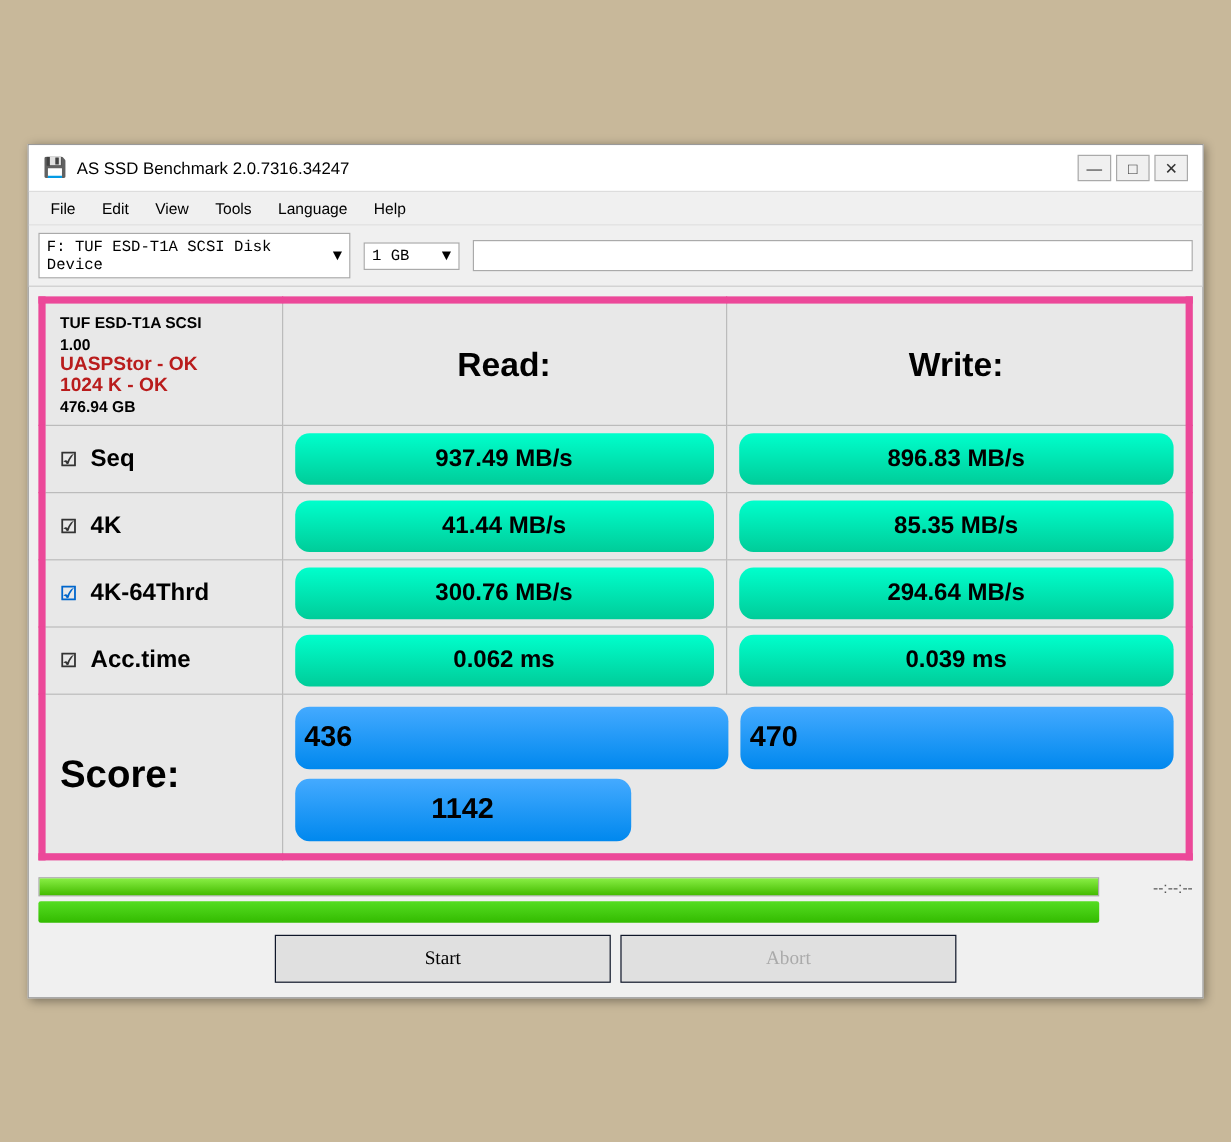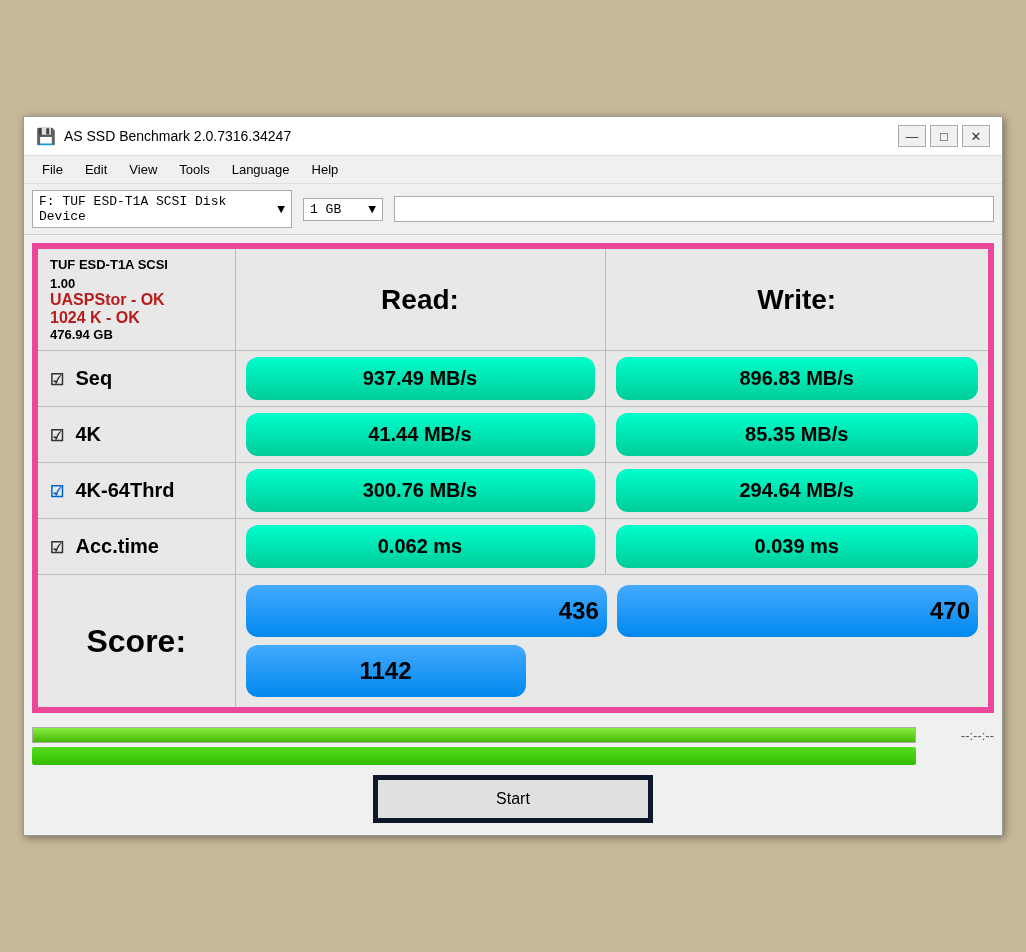--- a/index.html
+++ b/index.html
@@ -180,35 +180,34 @@
     }
     .result-btn.green {
       background: linear-gradient(to bottom, #00ffcc, #00cc99);
     }
     .score-label {
       font-size: 32px;
       font-weight: bold;
       color: #000;
       padding: 12px 12px !important;
       vertical-align: middle;
-      text-align: center;
     }
     .score-top {
       display: flex;
       gap: 10px;
       margin-bottom: 8px;
     }
     .score-btn {
       flex: 1;
       padding: 12px 8px;
       border-radius: 12px;
       font-size: 24px;
       font-weight: bold;
       color: #000;
-      text-align: right;
+      text-align: left;
       border: none;
       cursor: default;
       background: linear-gradient(to bottom, #44aaff, #0088ee);
     }
     .score-total {
       display: flex;
       justify-content: flex-start;
     }
     .score-total-btn {
       padding: 12px 60px;
@@ -252,23 +251,24 @@
       display: flex;
       gap: 8px;
       justify-content: center;
       padding: 6px 0;
     }
     .action-btn {
       width: 280px;
       padding: 10px;
       font-size: 16px;
       background: #e0e0e0;
-      border: 5px solid #0f172a;
+      border: 1px solid #0f172a;
       cursor: pointer;
       color: #000;
+      font-family: Liberation Serif, serif;
     }
     .action-btn.disabled {
       color: #aaa;
       cursor: default;
     }
     .checkbox-sym {
       font-size: 16px;
       color: #333;
     }
     .checkbox-sym.blue {
@@ -402,15 +402,16 @@
       <div class="progress-bar-bg">
         <div class="progress-green"></div>
       </div>
       <div class="time-display">--:--:--</div>
     </div>
     <div style="margin: 4px 0 4px 0;">
       <div style="width: calc(100% - 78px); height: 18px; background: linear-gradient(to bottom, #55dd22, #33bb00); border-radius:2px;"></div>
     </div>
     <div class="btn-row">
       <button class="action-btn">Start</button>
+      <button class="action-btn disabled">Abort</button>
     </div>
   </div>
 </div>
 
 </body></html>

